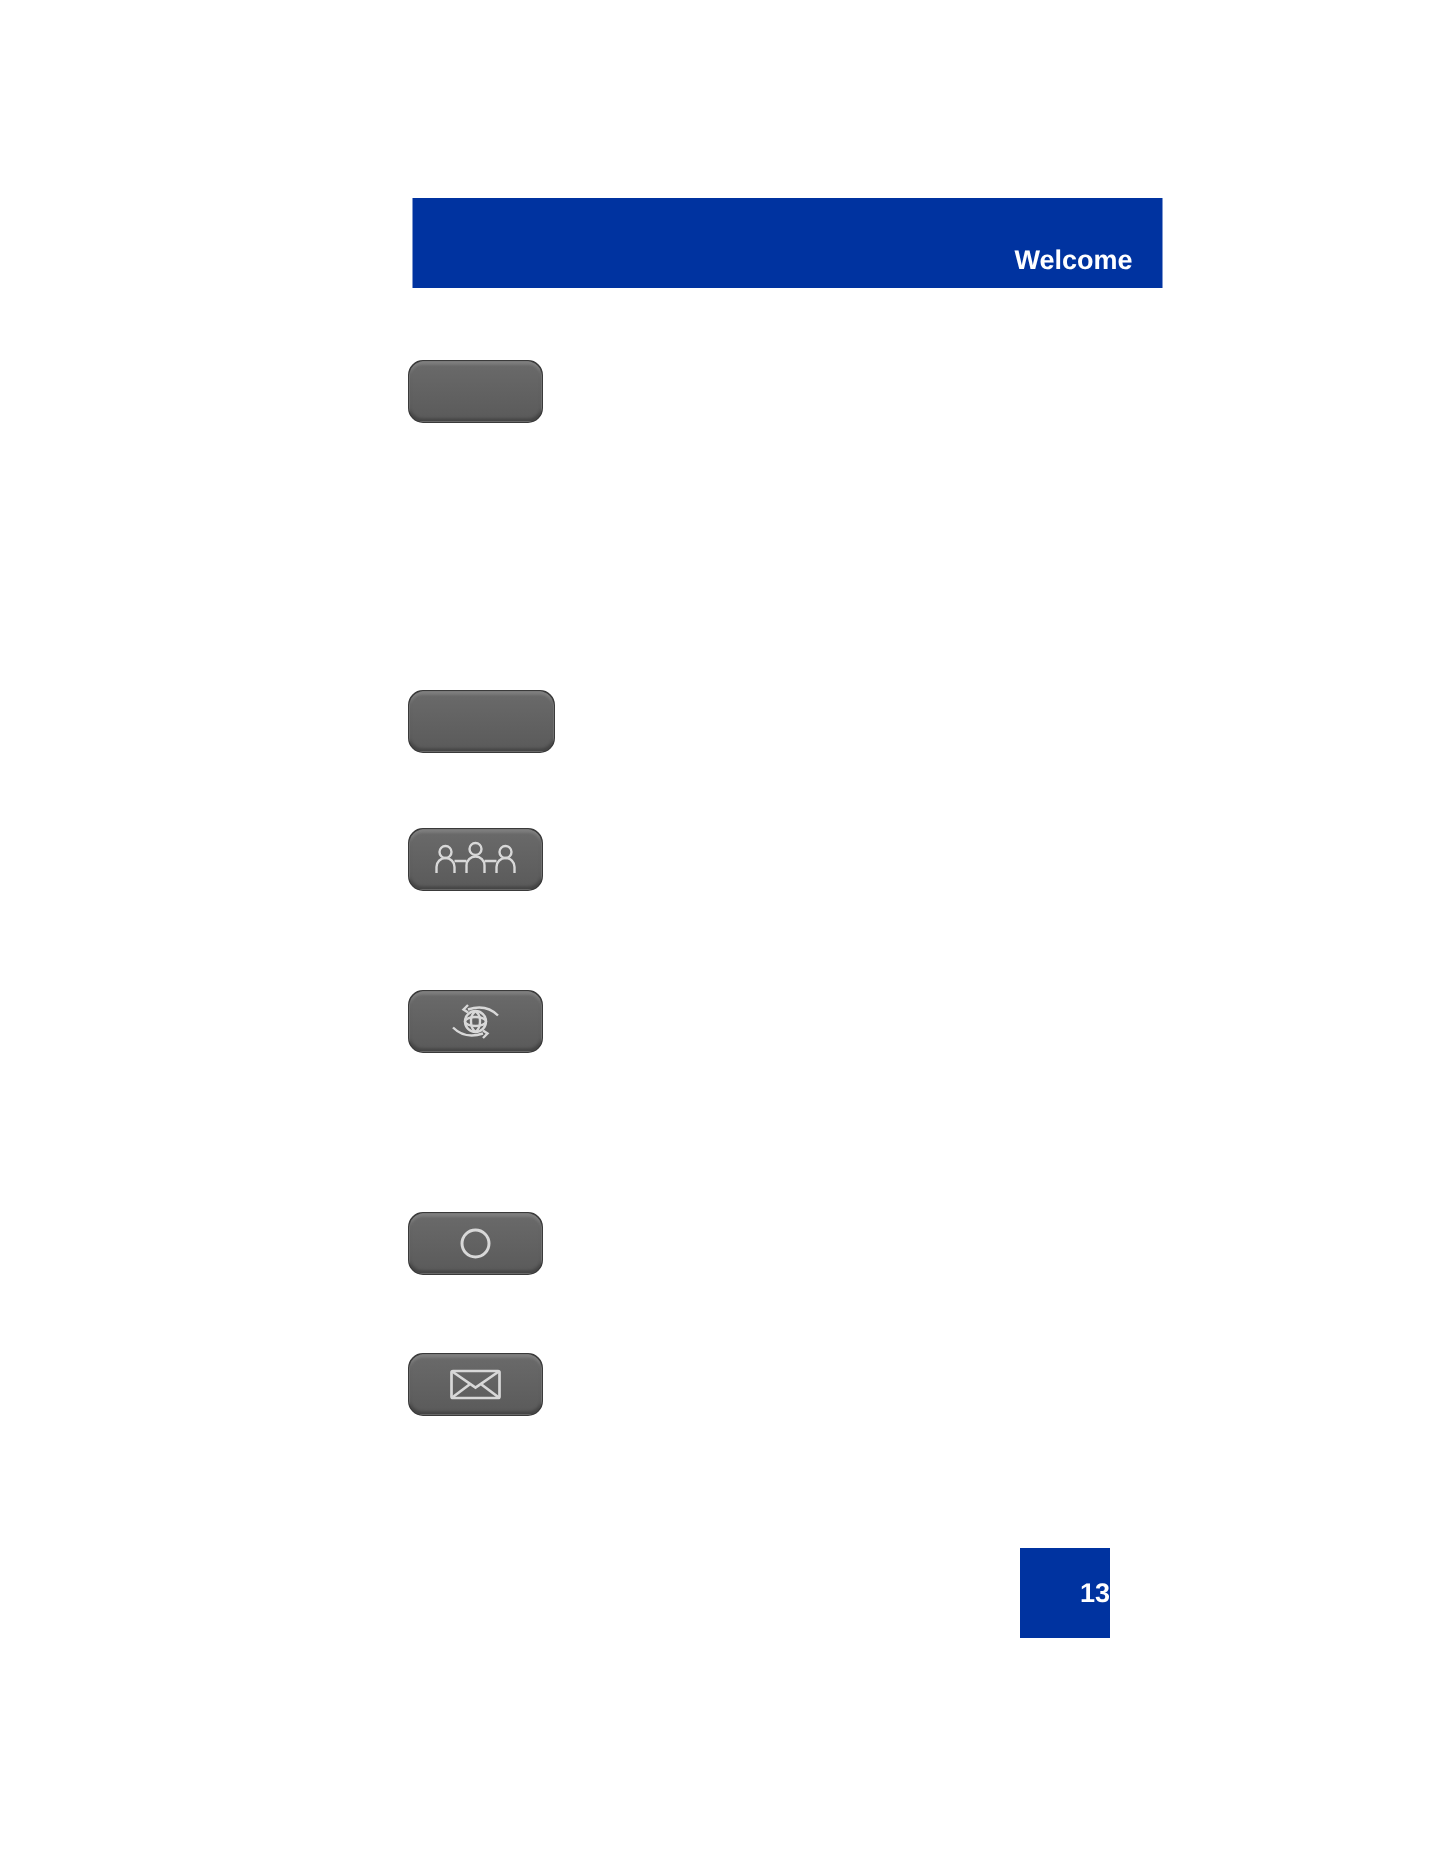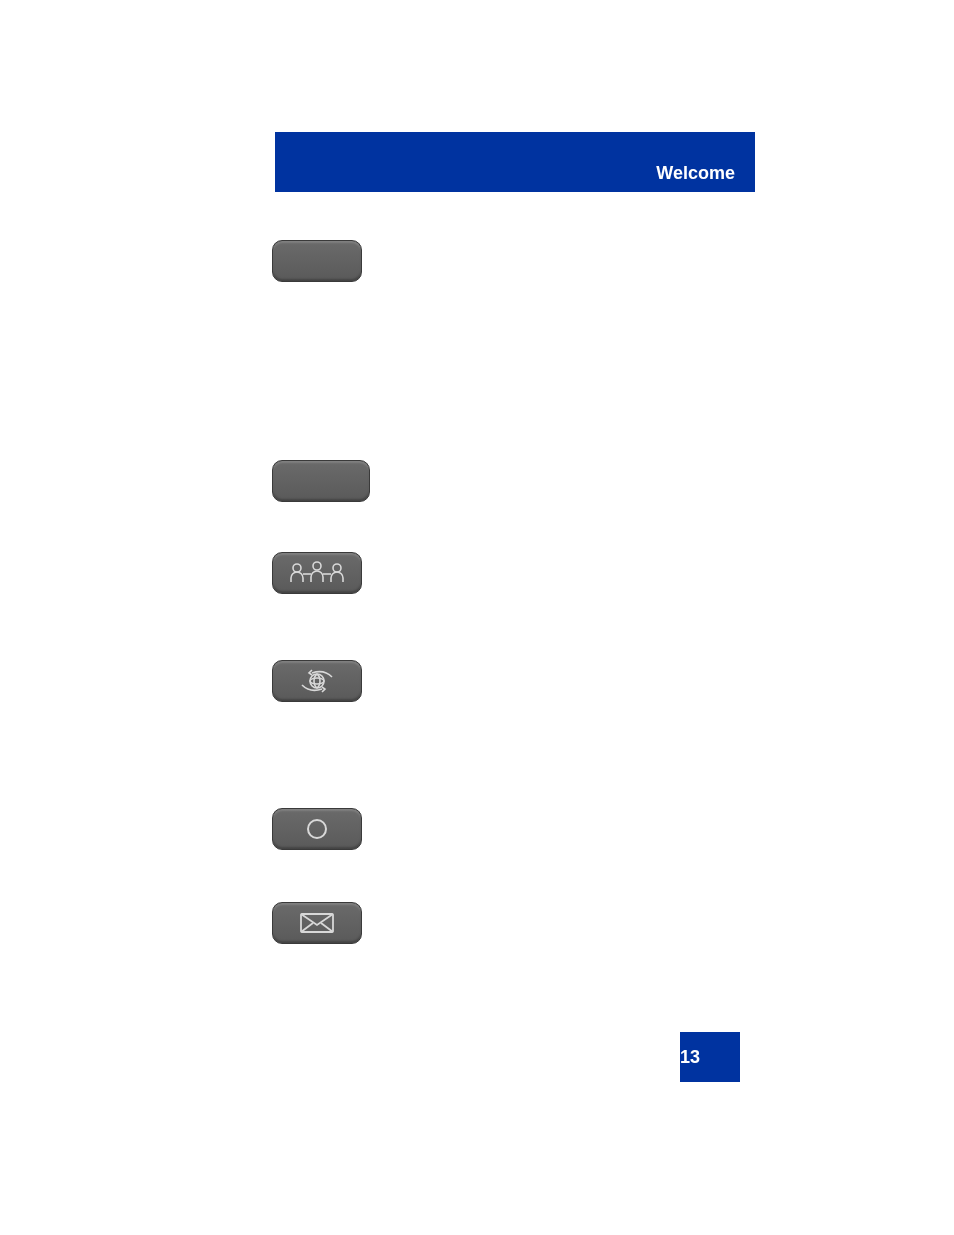--- a/index.html
+++ b/index.html
@@ -16,20 +16,21 @@
     width: 954px;
     height: 1235px;
   }
   .header-bar {
     position: absolute;
     left: 275px;
     top: 132px;
     width: 480px;
     height: 60px;
     background: #0033a0;
+    padding-left: 20px;
   }
   .header-text {
     position: absolute;
     right: 20px;
     bottom: 8px;
     color: #ffffff;
     font-weight: bold;
     font-size: 18px;
   }
   .key {
@@ -44,25 +45,25 @@
     display: flex;
     align-items: center;
     justify-content: center;
   }
   .key svg { display: block; }
   .page-number-box {
     position: absolute;
     left: 680px;
     top: 1032px;
     width: 60px;
-    height: 50px;
+    height: 60px;
     background: #0033a0;
     display: flex;
     align-items: center;
-    justify-content: flex-start;
+    justify-content: flex-end;
   }
   .page-number {
     color: #ffffff;
     font-weight: bold;
     font-size: 18px;
   }
 </style>
 </head>
 <body>
 

